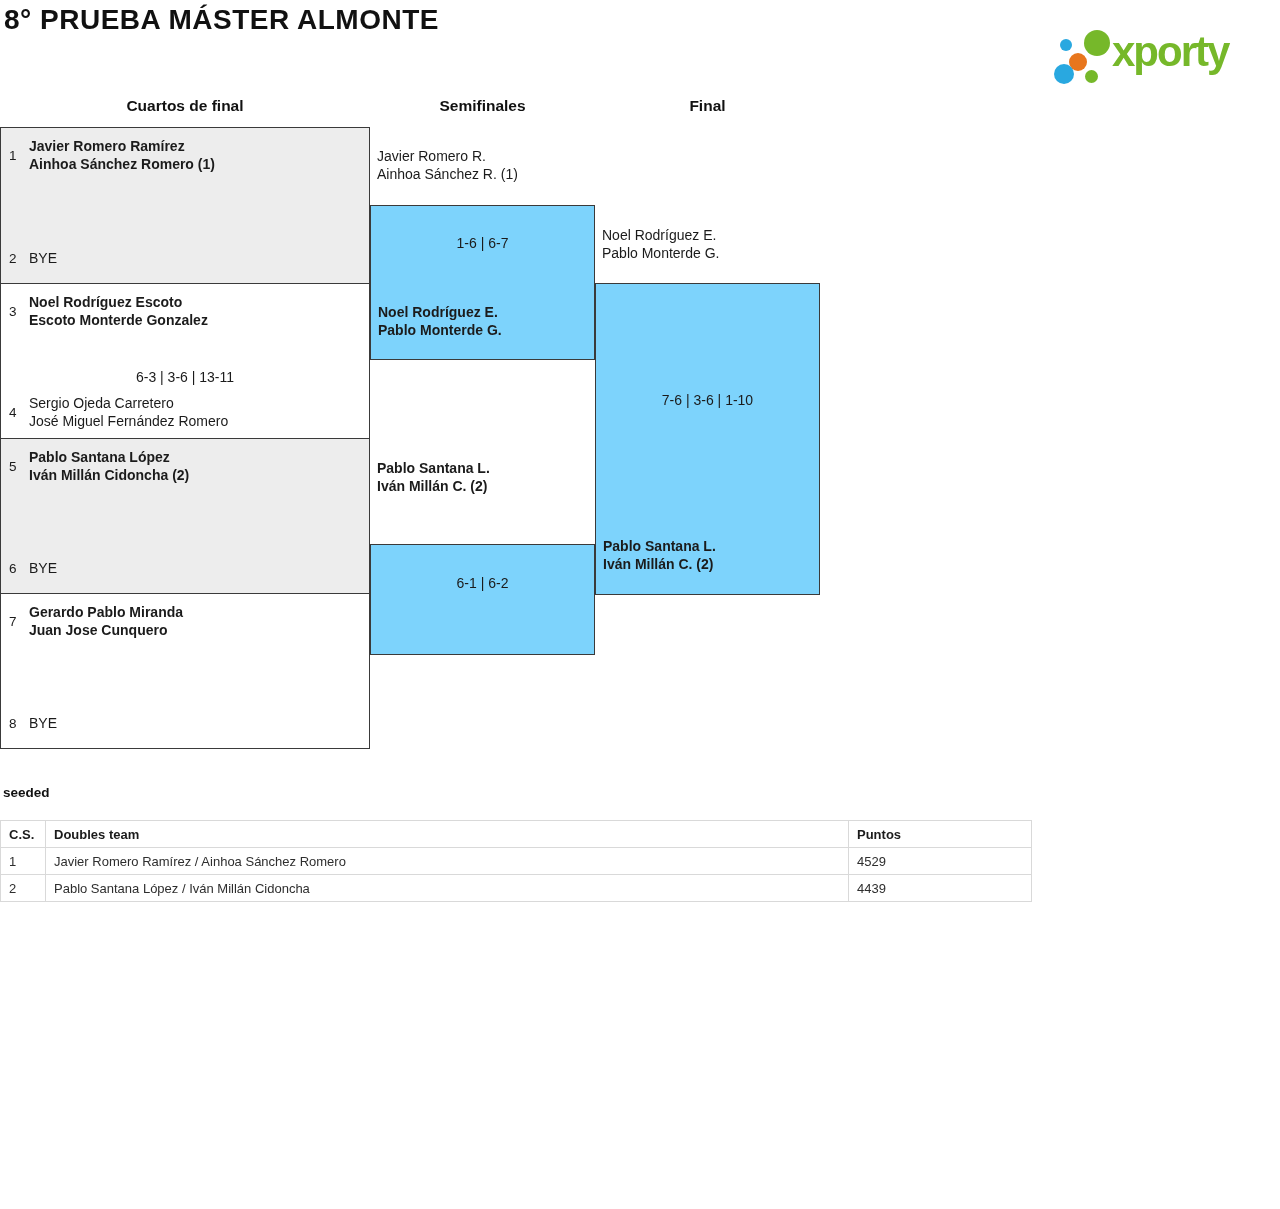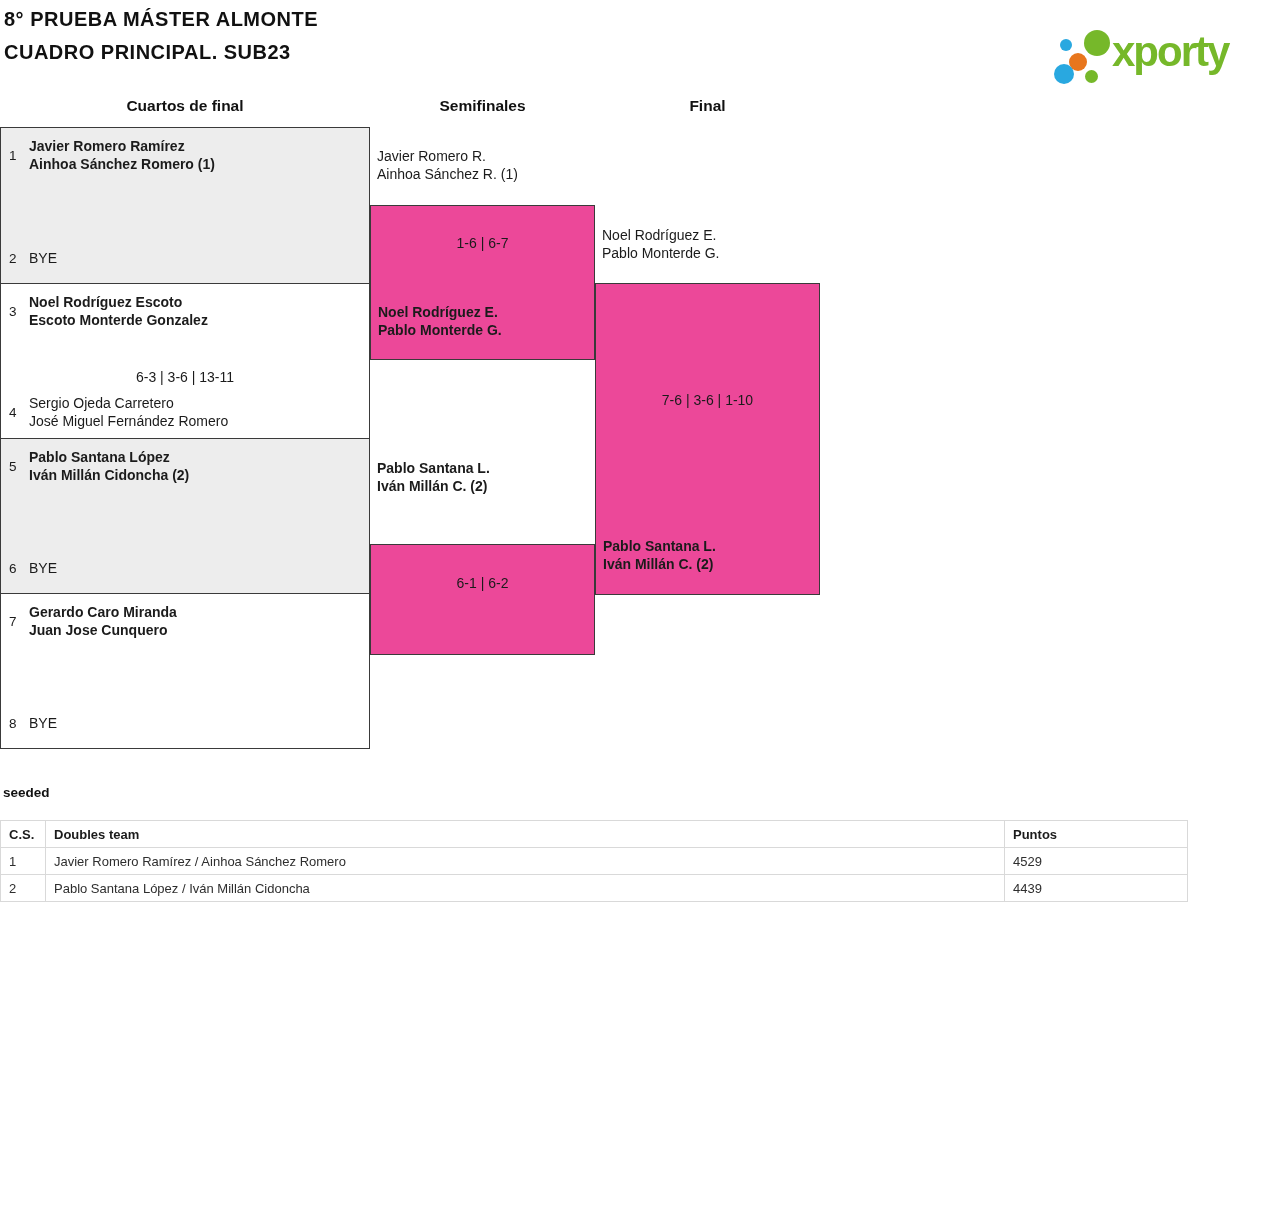--- a/index.html
+++ b/index.html
@@ -1,21 +1,21 @@
 <!DOCTYPE html>
 <html><head>
 <meta charset="utf-8">
 <style>
   html,body{margin:0;padding:0;background:#fff;}
   .canvas{position:relative;width:1280px;height:1209px;background:#fff;overflow:hidden;
           font-family:"Liberation Sans",sans-serif;color:#1b1b1b;}
   .canvas *{box-sizing:border-box;}
 
   
-  .title{position:absolute;left:4px;top:3px;font-size:20px;font-weight:700;
+  .title{position:absolute;left:4px;top:3px;font-size:28px;font-weight:700;
          line-height:33px;letter-spacing:.5px;color:#111;}
   .logo{position:absolute;left:1048px;top:2px;width:230px;height:70px;margin-top:22px;}
   .dot{position:absolute;border-radius:50%;}
   .dot.d-blue-sm {left:12px;top:15px;width:12px;height:12px;}
   .dot.d-green-lg{left:36px;top:6px;width:26px;height:26px;}
   .dot.d-orange  {left:21px;top:29px;width:18px;height:18px;}
   .dot.d-blue-lg {left:6px; top:40px;width:20px;height:20px;}
   .dot.d-green-sm{left:37px;top:46px;width:13px;height:13px;}
   .logo-text{position:absolute;left:64px;top:4px;font-size:42px;font-weight:800;
              letter-spacing:-2px;line-height:48px;}
@@ -42,49 +42,48 @@
   .nm{display:block;font-size:14px;line-height:18px;color:#1b1b1b;font-weight:400;}
   .winner .nm{font-weight:700;}
   .qf-score{position:absolute;left:0;right:0;top:50%;transform:translateY(-50%);
             margin-top:16px;text-align:center;font-size:14px;color:#1b1b1b;}
 
   
   .team-label{position:absolute;}
   .lbl-sf1{left:377px;top:147px;}
   .lbl-sf2{left:377px;top:459px;}
   .lbl-final{left:602px;top:226px;}
-  .match-box{position:absolute;width:225px;border:1px solid #3a3a3a;background:#ec4899;}
+  .match-box{position:absolute;width:225px;border:1px solid #3a3a3a;background:#7dd3fc;}
   .box-sf1{left:370px;top:205px;height:155px;}
   .box-sf2{left:370px;top:544px;height:111px;}
   .box-final{left:595px;top:283px;height:312px;}
   .box-score{position:absolute;left:0;right:0;text-align:center;font-size:14px;color:#1b1b1b;}
   .box-sf1 .box-score{top:29px;}
   .box-sf2 .box-score{top:30px;}
   .box-final .box-score{top:108px;}
   .box-team{position:absolute;left:7px;right:6px;}
   .box-sf1 .box-team,.box-sf2 .box-team{top:97px;}
   .box-final .box-team{top:253px;}
 
   
   .seeded-label{position:absolute;left:3px;top:785px;font-size:13.5px;font-weight:700;color:#111;}
-  .seeded-table{position:absolute;left:0;top:820px;width:1188px;border-collapse:collapse;}
+  .seeded-table{position:absolute;left:0;top:820px;width:1032px;border-collapse:collapse;}
   .seeded-table th,.seeded-table td{border:1px solid #d9d9d9;height:27px;
       padding:3px 8px;font-size:13px;text-align:left;vertical-align:middle;color:#2e2e2e;}
   .seeded-table th{font-weight:700;color:#1b1b1b;}
   .col-cs{width:45px;}
   .col-puntos{width:183px;}
 </style>
 </head>
 <body>
 
 <div class="canvas">
 
   <div class="title">
     <div>8° PRUEBA MÁSTER ALMONTE</div>
-    <div>CUADRO PRINCIPAL. SUB23</div>
   </div>
 
   <div class="logo">
     <span class="dot d-blue-sm" style="background: rgb(41, 168, 224);"></span>
     <span class="dot d-green-lg" style="background: rgb(118, 184, 42);"></span>
     <span class="dot d-orange" style="background: rgb(232, 118, 29);"></span>
     <span class="dot d-blue-lg" style="background: rgb(41, 168, 224);"></span>
     <span class="dot d-green-sm" style="background: rgb(118, 184, 42);"></span>
     <span class="logo-text" style="color: rgb(118, 184, 42);">xporty</span>
   </div>
@@ -142,21 +141,21 @@
         <span class="names">
           <span class="nm">BYE</span>
         </span>
       </div>
     </div>
 
     <div class="qf-cell">
       <div class="pair pair-top">
         <span class="seed">7</span>
         <span class="names winner">
-          <span class="nm">Gerardo Caro Miranda</span>
+          <span class="nm">Gerardo Pablo Miranda</span>
           <span class="nm">Juan Jose Cunquero</span>
         </span>
       </div>
       <div class="pair pair-bottom bye">
         <span class="seed">8</span>
         <span class="names">
           <span class="nm">BYE</span>
         </span>
       </div>
     </div>

